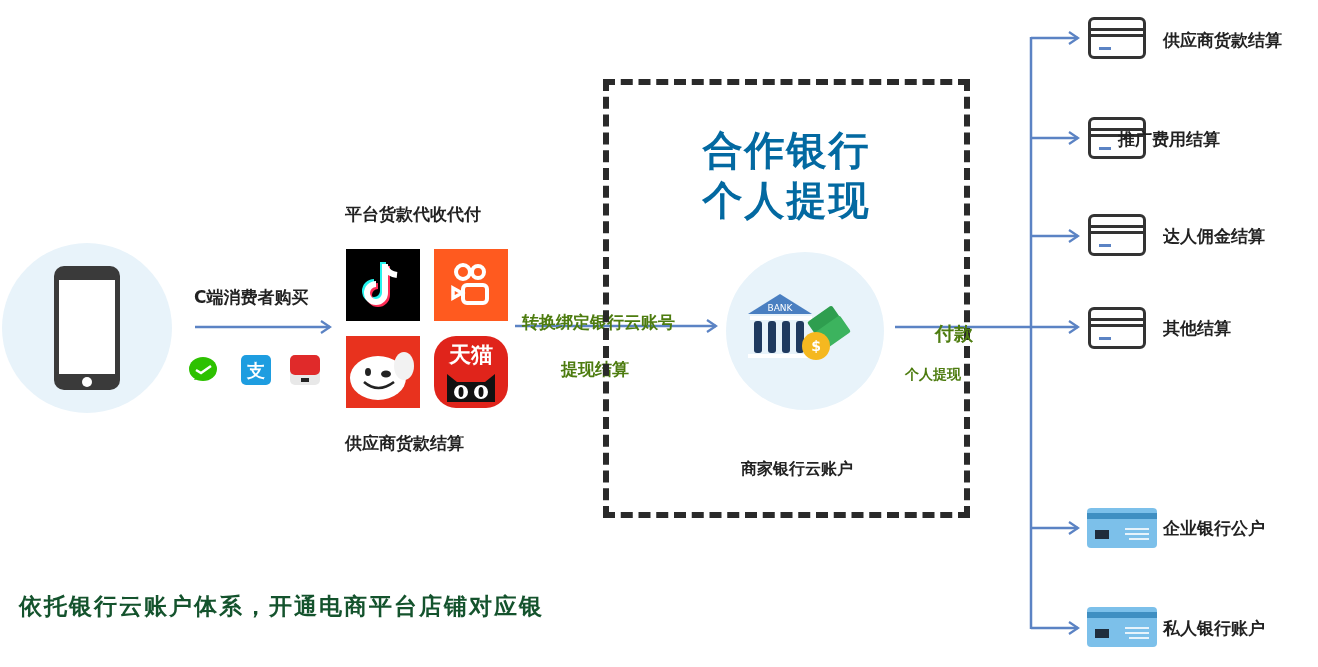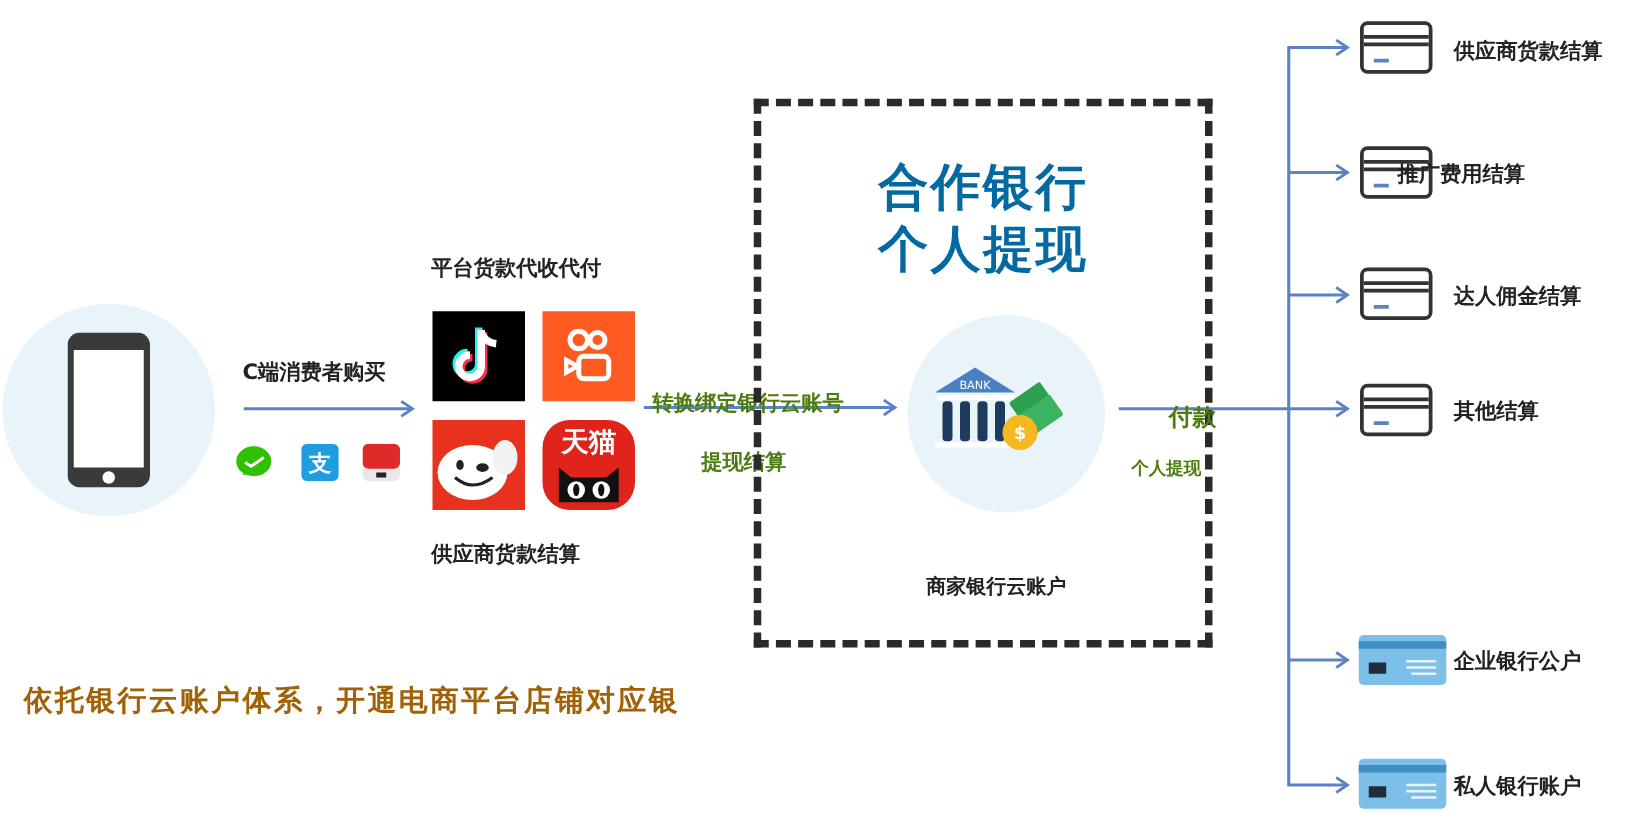--- a/index.html
+++ b/index.html
@@ -5,21 +5,21 @@
   html,body{margin:0;padding:0;background:#ffffff;}
   body{width:1318px;height:667px;position:relative;overflow:hidden;
        font-family:"DejaVu Sans","Liberation Sans",sans-serif;color:#1a1a1a;}
   .abs{position:absolute;}
   .lbl{font-weight:bold;font-size:17px;color:#222;white-space:nowrap;}
   .blue-lbl{font-weight:bold;font-size:17px;color:#4d7c0f;white-space:nowrap;margin-top:24px;}
   .circle{border-radius:50%;background:#e8f3fa;}
   .tile{width:74px;height:72px;display:flex;align-items:center;justify-content:center;}
   .dash-box{border:6px dashed #2a2a2a;box-sizing:border-box;}
   .big-title{font-size:40px;font-weight:bold;line-height:50px;text-align:center;color:#0369a1;letter-spacing:2px;}
-  .desc{font-size:23px;font-weight:bold;line-height:42px;color:#a16207;letter-spacing:2px;}
+  .desc{font-size:23px;font-weight:bold;line-height:42px;color:#14532d;letter-spacing:2px;margin-top:45px;}
   .card-outline{width:58px;height:42px;border:3px solid #333;border-radius:6px;box-sizing:border-box;position:relative;background:#fff;}
   .card-outline .s1{position:absolute;left:0;right:0;top:8px;height:3px;background:#333;}
   .card-outline .s2{position:absolute;left:0;right:0;top:14px;height:3px;background:#333;}
   .card-outline .dash{position:absolute;left:8px;bottom:6px;width:12px;height:3px;background:#5b83c4;}
   .card-blue{width:70px;height:40px;background:#7cc0ea;border-radius:4px;position:relative;}
   .card-blue .band{position:absolute;left:0;right:0;top:5px;height:6px;background:#3f8fc2;}
   .card-blue .chip{position:absolute;left:8px;top:22px;width:14px;height:9px;background:#1f2d3d;}
   .card-blue .ln{position:absolute;right:8px;height:2px;background:#e6f3fb;}
 </style>
 </head>

